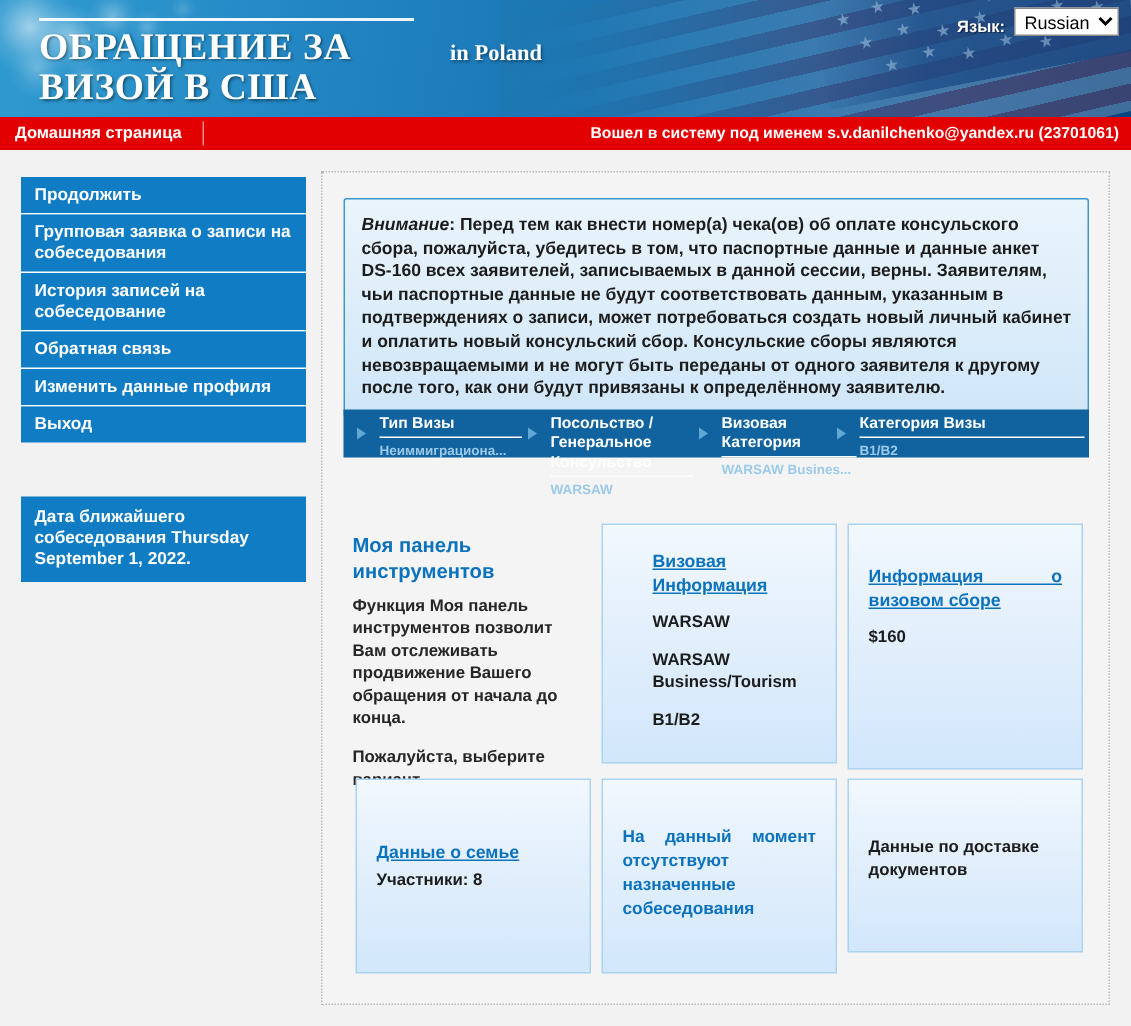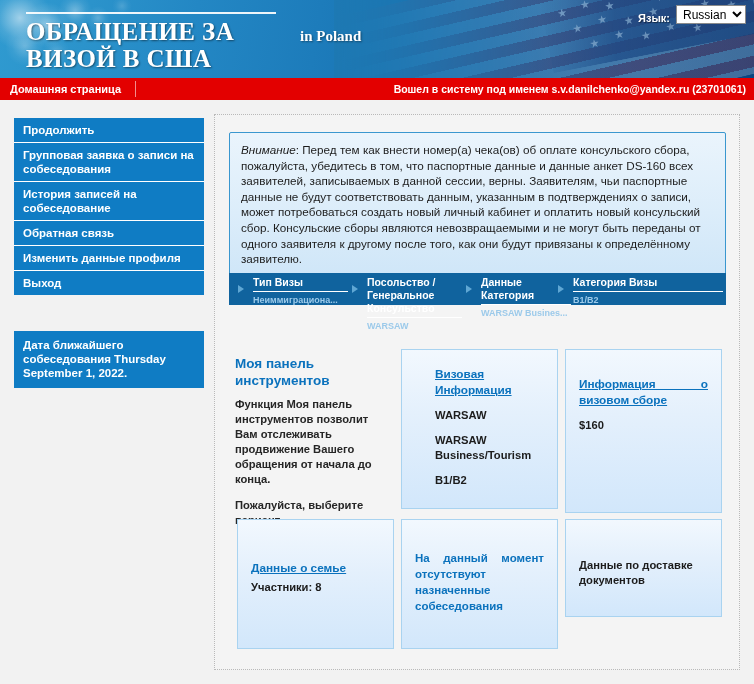--- a/index.html
+++ b/index.html
@@ -174,21 +174,21 @@
 
   .notice {
     position: absolute; left: 14px; top: 17px;
     width: 497px;
     background: linear-gradient(180deg, #eaf4fc 0%, #dcedfa 55%, #cfe6f8 100%);
     border: 1px solid #3a97cf;
     border-radius: 2px;
     padding: 9px 11px 10px 11px;
     color: #1c1c1c;
     font-size: 11.7px;
-    font-weight: 400;
+    font-weight: 700;
     line-height: 15.6px;
   }
   .notice em { font-style: italic; }
 
   
   .steps {
     position: absolute; left: 14px; top: 158px;
     width: 497px; height: 32px;
     background: #10639e;
   }
@@ -274,21 +274,21 @@
     font-size: 11.2px; font-weight: 700;
     line-height: 15px;
   }
   .justify { text-align: justify; text-align-last: left; }
 
   
   .c-visa   { left: 186px; top: 234px; width: 157px; height: 160px; padding-left: 20px; }
   .c-fee    { left: 350px; top: 234px; width: 157px; height: 164px; }
   .c-family { left: 22px;  top: 404px; width: 157px; height: 130px; }
   .c-appt   { left: 186px; top: 404px; width: 157px; height: 130px; }
-  .c-deliv  { left: 350px; top: 404px; width: 157px; height: 98px; }
+  .c-deliv  { left: 350px; top: 404px; width: 157px; height: 116px; }
 
   .c-family .card-inner { padding-top: 40px; }
   .c-appt   .card-inner { padding-top: 30px; }
   .c-deliv  .card-inner { padding-top: 38px; }
   .c-fee    .card-inner { padding-top: 26px; }
   .c-visa   .card-inner { padding-top: 16px; }
 </style>
 </head>
 <body>
 
@@ -370,21 +370,21 @@
         <span class="step-title">Тип Визы</span>
         <span class="step-sub">Неиммиграциона...</span>
       </div>
       <div class="step step2">
         <span class="arrow"></span>
         <span class="step-title">Посольство / Генеральное Консульство</span>
         <span class="step-sub">WARSAW</span>
       </div>
       <div class="step step3">
         <span class="arrow"></span>
-        <span class="step-title">Данные Категория</span>
+        <span class="step-title">Визовая Категория</span>
         <span class="step-sub">WARSAW Busines...</span>
       </div>
       <div class="step step4">
         <span class="arrow"></span>
         <span class="step-title">Категория Визы</span>
         <span class="step-sub">B1/B2</span>
       </div>
     </div>
 
     <div class="dash">

